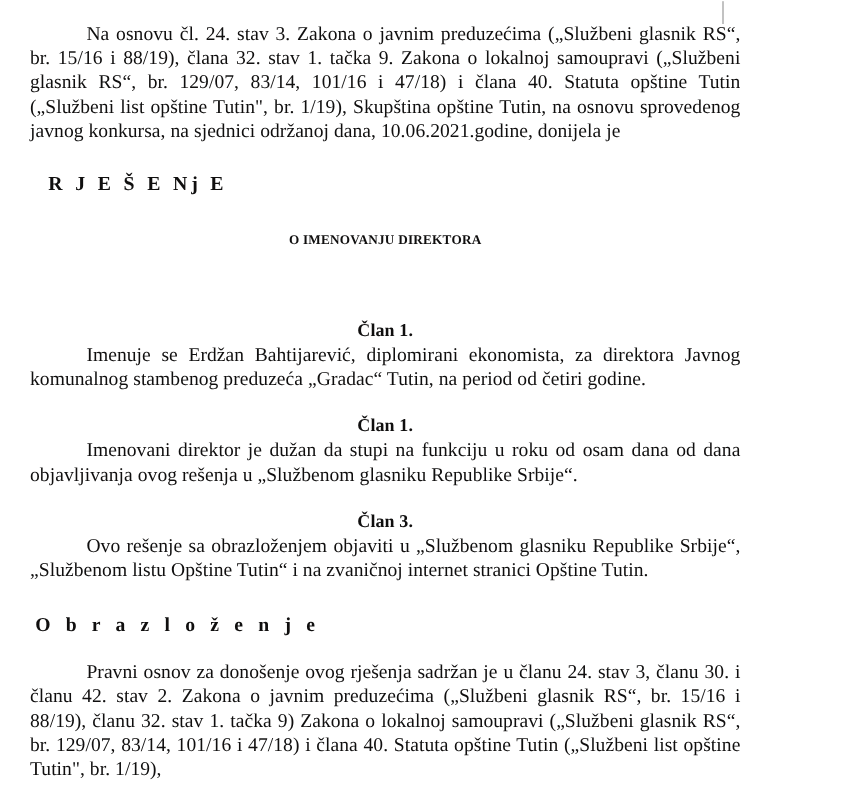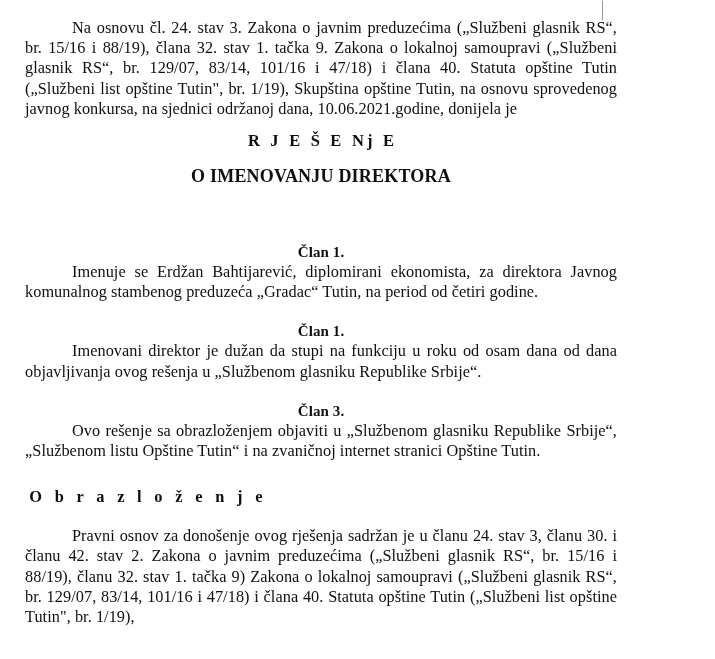--- a/index.html
+++ b/index.html
@@ -41,31 +41,31 @@
     letter-spacing: 0.05px;
   }
   .gap-title { height: 11px; }
   .gap-after-title { height: 21px; }
   .gap-sec { height: 19px; }
   .gap-sec-sm { height: 15px; }
   .gap-obr { height: 26px; }
   .gap-par { height: 19px; }
 
   h1.doc-title {
-    margin: 0;
+    margin: 12px;
     font-size: 16.5px;
     line-height: 21px;
     font-weight: bold;
-    text-align: center;
+    text-align: left;
     letter-spacing: 3.2px;
     text-indent: 3.2px;
   }
   h2.subtitle {
     margin: 0;
-    font-size: 18px;
+    font-size: 11px;
     line-height: 21px;
     font-weight: bold;
     text-align: center;
     letter-spacing: 0.2px;
   }
   h2.subtitle.wide {
     font-size: 16.6px;
     letter-spacing: 0.15px;
   }
   h3.article-head {

